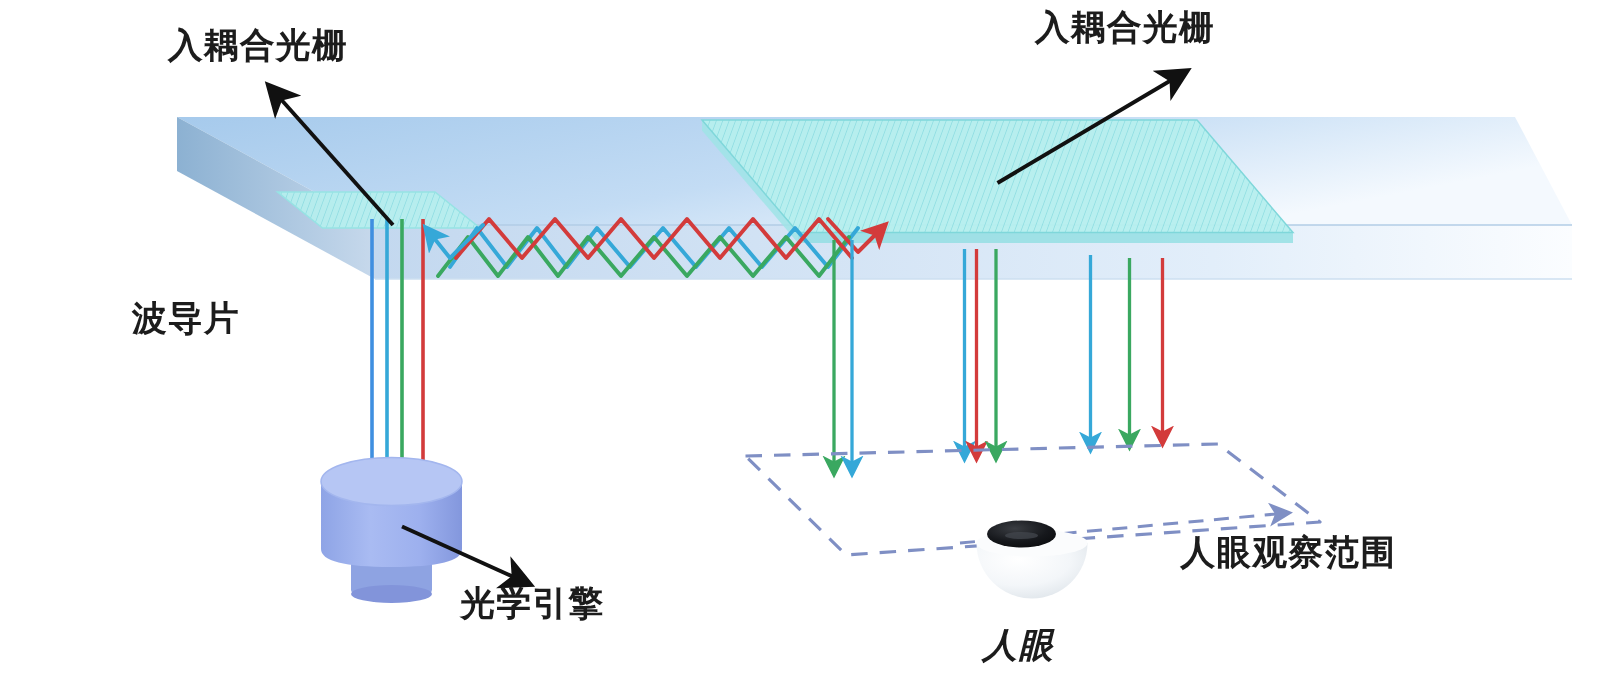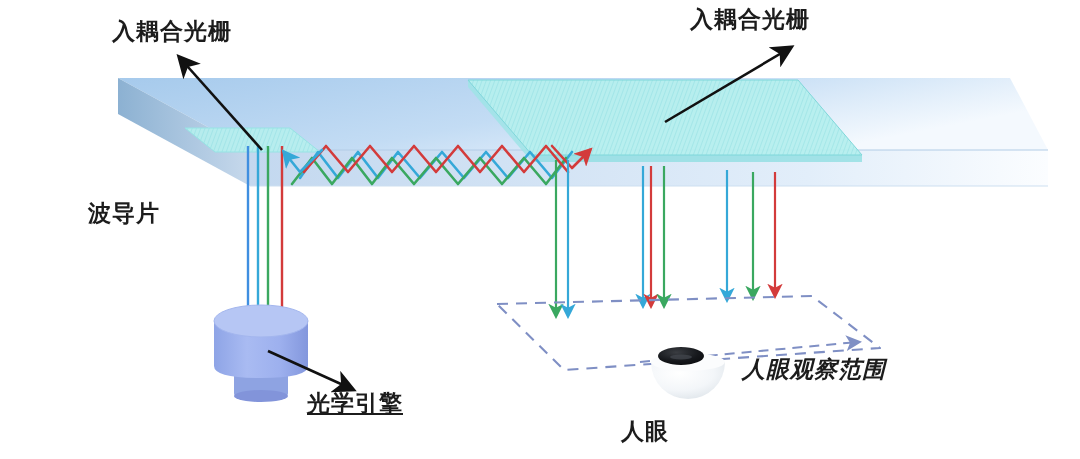--- a/index.html
+++ b/index.html
@@ -6,23 +6,23 @@
   body{width:1080px;height:459px;overflow:hidden;
        font-family:"DejaVu Sans","Liberation Sans",sans-serif;}
   #stage{position:relative;width:1080px;height:398px;background:#fff;}
   #stage svg{position:absolute;left:0;top:0;}
   .lbl{position:absolute;color:#1c1c1c;font-size:23px;font-weight:600;
        letter-spacing:1px;white-space:nowrap;line-height:1;
        font-family:"DejaVu Sans","Liberation Sans",sans-serif;}
   .lbl-in{left:112px;top:20px;}
   .lbl-out{left:690px;top:8px;}
   .lbl-wg{left:88px;top:180px;margin-top:22px;}
-  .lbl-engine{left:307px;top:392px;text-decoration:underline;}
-  .lbl-eye{left:621px;top:420px;}
-  .lbl-eyebox{left:742px;top:358px;font-style:italic;}
+  .lbl-engine{left:307px;top:392px;}
+  .lbl-eye{left:655px;top:420px;font-style:italic;}
+  .lbl-eyebox{left:787px;top:358px;}
 </style>
 </head>
 <body>
 
 <div id="stage">
 
 <svg width="1080" height="459" viewBox="0 0 1080 459">
   <defs>
     <linearGradient id="gtop" x1="0" y1="0" x2="1" y2="0.4">
       <stop offset="0%" stop-color="#a6caec"></stop>

